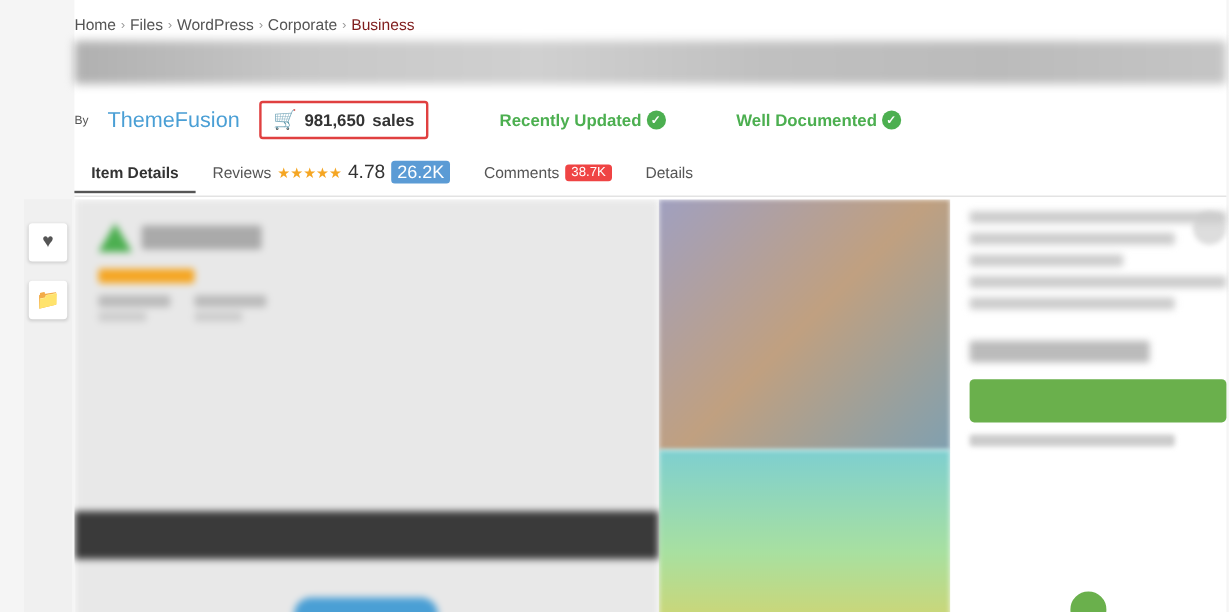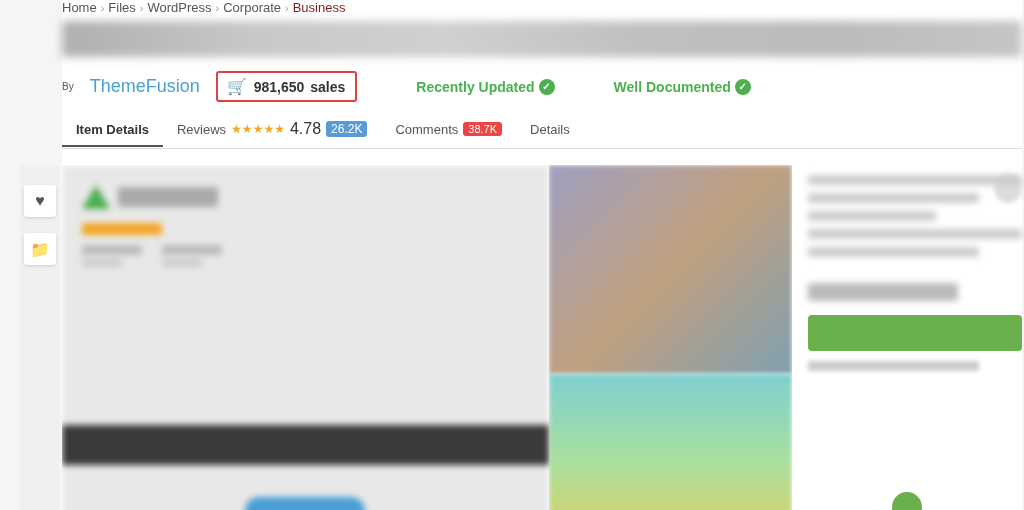--- a/index.html
+++ b/index.html
@@ -16,21 +16,21 @@
     .main-container {
       background: #fff;
       margin: 0 auto;
       width: 960px;
       position: relative;
       left: 30px;
     }
 
     
     .breadcrumb {
-      padding: 0 0 6px 0;
+      padding: 13px 0 6px 0;
       font-size: 13px;
       color: #555;
       display: flex;
       align-items: center;
       gap: 4px;
     }
     .breadcrumb-item {
       color: #555;
     }
     .breadcrumb-separator {
@@ -104,21 +104,21 @@
       font-weight: bold;
     }
 
     
     .tabs-bar {
       display: flex;
       align-items: center;
       border-bottom: 1px solid #ddd;
       gap: 0;
       padding: 0;
-      margin-bottom: 16px;
+      margin-bottom: 2px;
     }
     .tab-item {
       padding: 8px 14px;
       font-size: 13px;
       color: #555;
       cursor: pointer;
       border-bottom: 2px solid transparent;
       display: flex;
       align-items: center;
       gap: 5px;
@@ -134,21 +134,21 @@
     }
     .rating-val {
       font-size: 16px;
       color: #333;
     }
     .count-badge {
       background: #5b9bd5;
       color: #fff;
       border-radius: 3px;
       padding: 1px 5px;
-      font-size: 12px;
+      font-size: 15px;
     }
     .count-badge-dark {
       background: #ef4444;
       color: #fff;
       border-radius: 3px;
       padding: 1px 5px;
       font-size: 11px;
     }
 
     

